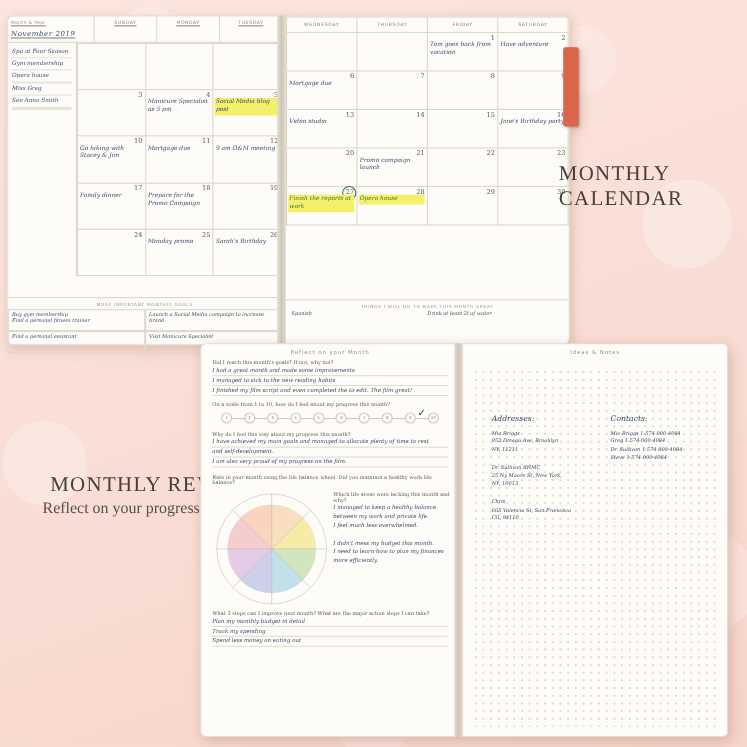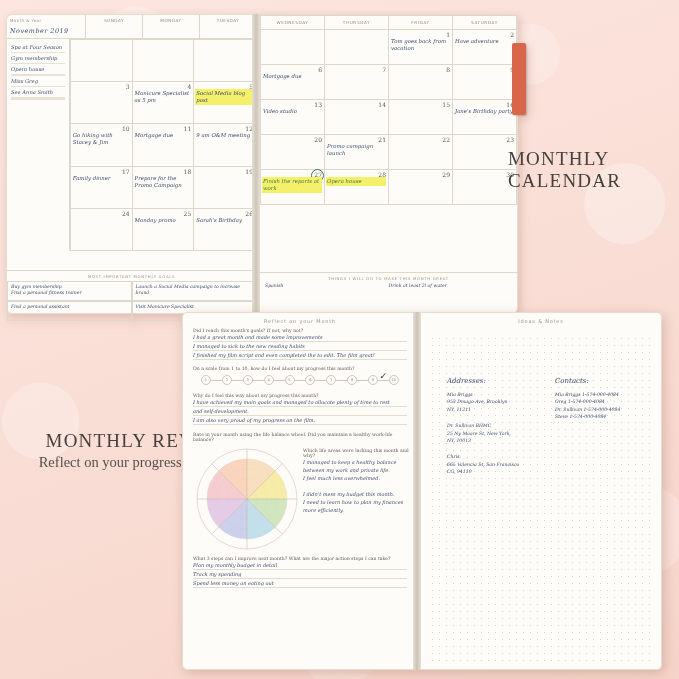--- a/index.html
+++ b/index.html
@@ -65,21 +65,21 @@
   }
   .note.green{color:#3f7a3f;}
   .hl{background:#f5f06a;box-shadow:0 0 0 1px #f5f06a;}
   .circle-mark{
     position:absolute;right:0px;top:-1px;width:11px;height:11px;
     border:1px solid #3f7a3f;border-radius:50%;
   }
 
   
   .hdr-row{display:flex;border-bottom:.5px solid #ddd7cc;}
-  .hdr-cell{font-size:4.2px;color:#8d8882;letter-spacing:.5px;padding:3px 3px;}
+  .hdr-cell{font-size:4.2px;color:#8d8882;letter-spacing:.5px;padding:3px 3px;text-decoration:underline;}
   .monthyear{
     width:72px;border-right:.5px solid #ddd7cc;
   }
   .mylabel{font-size:4px;color:#9a948d;letter-spacing:.4px;}
   .myvalue{
     font-size:6.4px;color:#3b4a6b;font-family:"DejaVu Serif",serif;
     font-style:italic;margin-top:4px;
   }
   .side-list{padding:3px 4px;}
   .side-list div{

